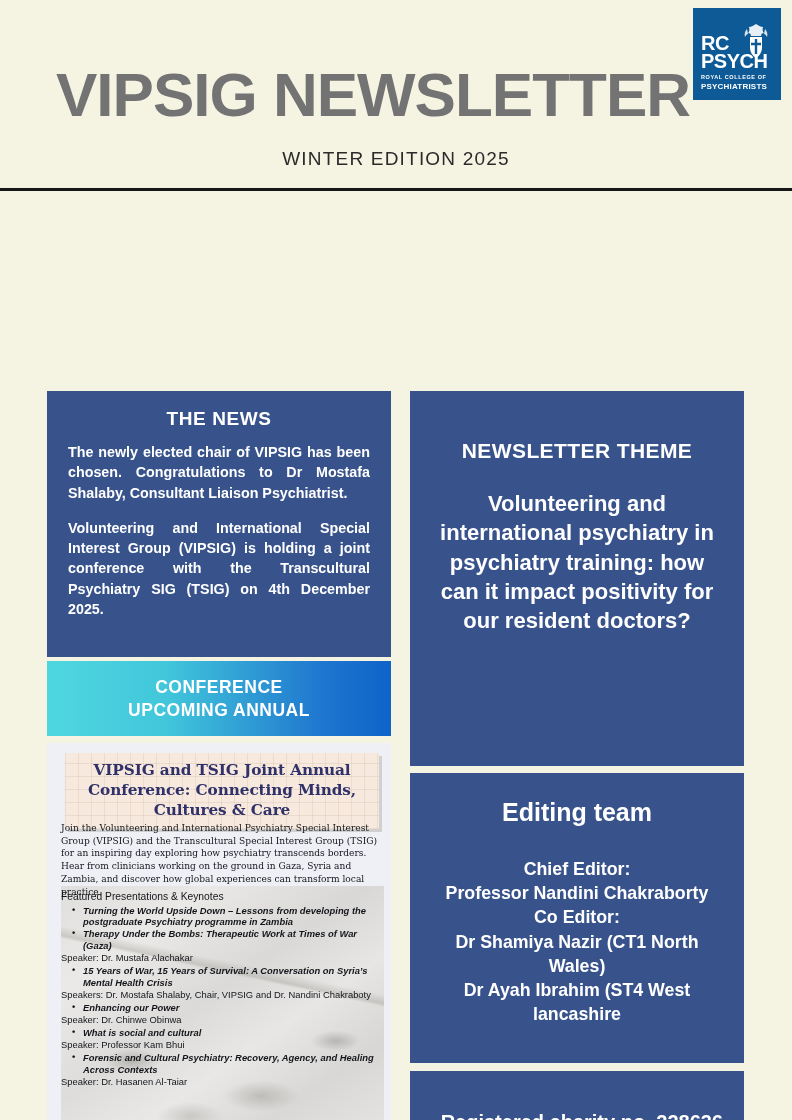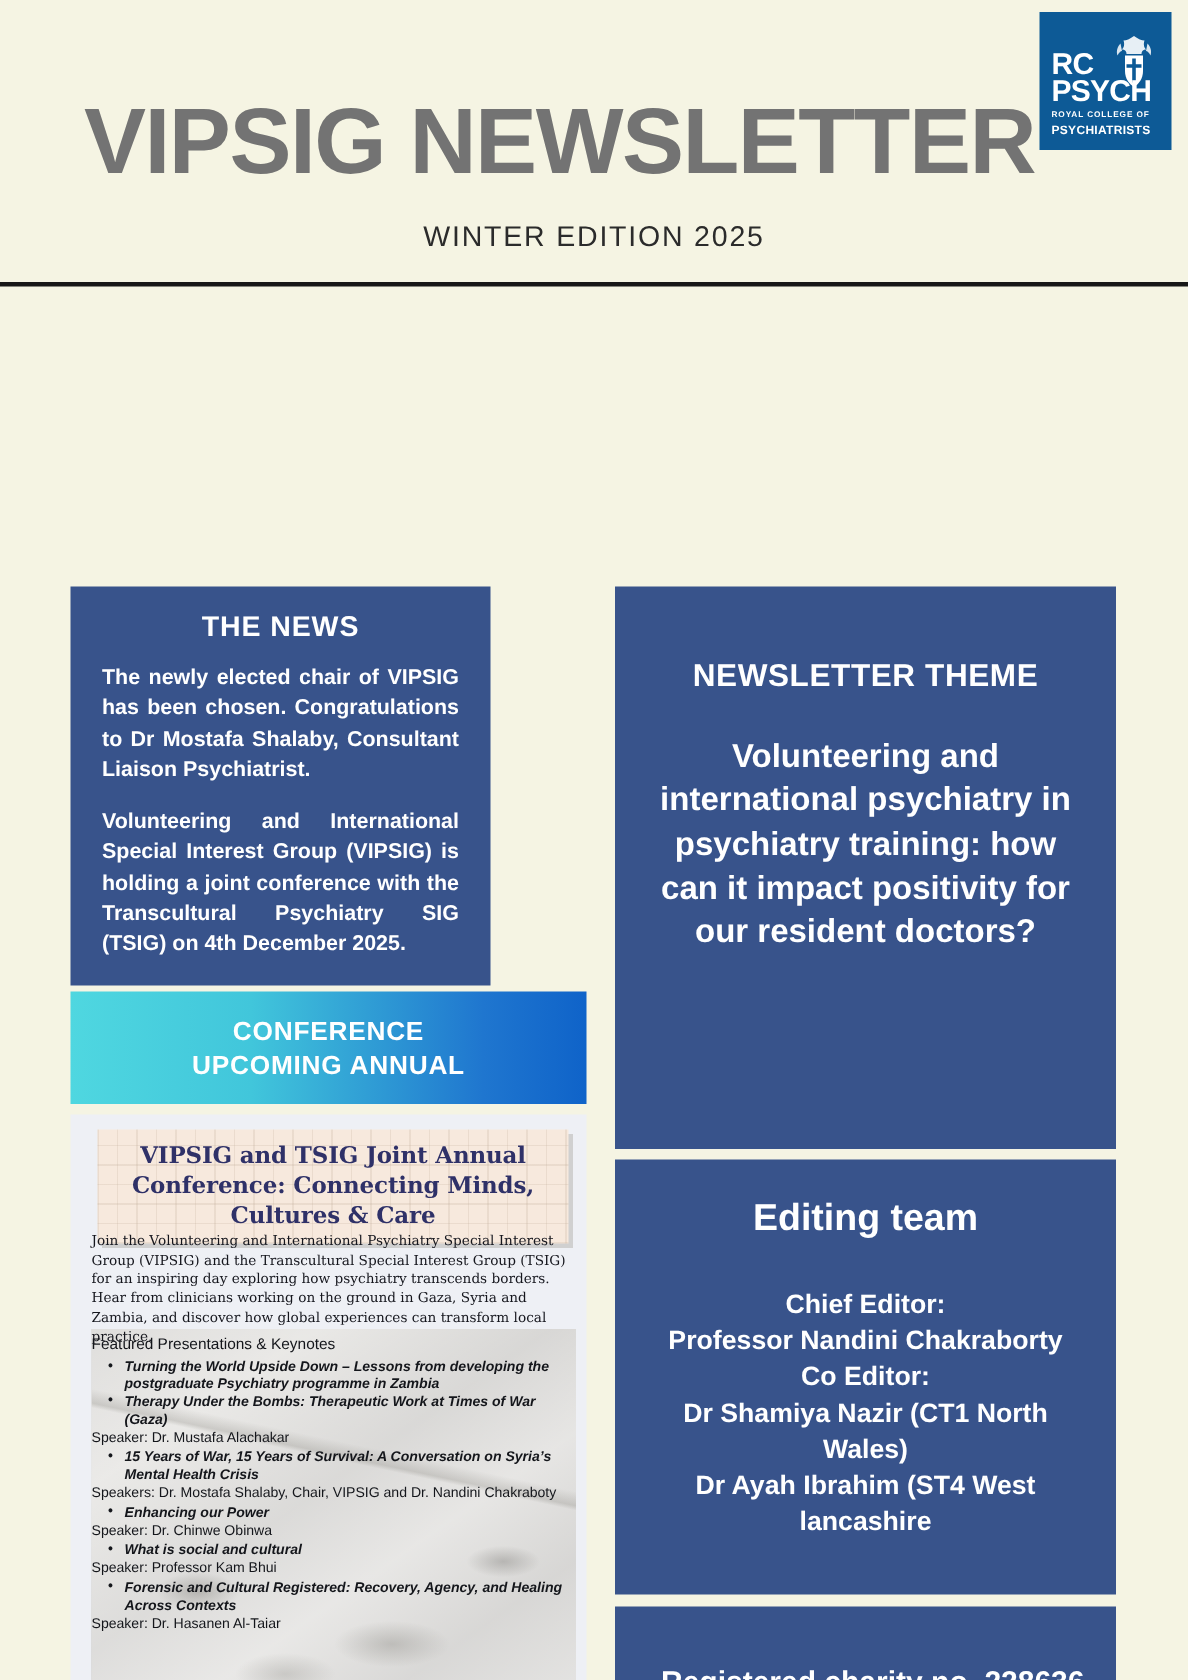--- a/index.html
+++ b/index.html
@@ -109,21 +109,21 @@
     position: absolute;
     background: #38538b;
     color: #ffffff;
     box-sizing: border-box;
   }
 
   
   #news-panel {
     left: 47px;
     top: 201px;
-    width: 280px;
+    width: 344px;
     height: 266px;
     padding: 17px 21px 10px 21px;
   }
   .news-title {
     text-align: center;
     font-size: 19px;
     font-weight: bold;
     letter-spacing: 0.6px;
     margin-bottom: 12px;
   }
@@ -370,21 +370,21 @@
 
       <div class="talk">15 Years of War, 15 Years of Survival: A Conversation on Syria’s Mental Health Crisis</div>
       <div class="speaker">Speakers: Dr. Mostafa Shalaby, Chair, VIPSIG and Dr. Nandini Chakraboty</div>
 
       <div class="talk">Enhancing our Power</div>
       <div class="speaker">Speaker: Dr. Chinwe Obinwa</div>
 
       <div class="talk">What is social and cultural</div>
       <div class="speaker">Speaker: Professor Kam Bhui</div>
 
-      <div class="talk">Forensic and Cultural Registered: Recovery, Agency, and Healing Across Contexts</div>
+      <div class="talk">Forensic and Cultural Psychiatry: Recovery, Agency, and Healing Across Contexts</div>
       <div class="speaker">Speaker: Dr. Hasanen Al-Taiar</div>
     </div>
 
   </div>
 
   <div class="panel" id="theme-panel">
     <div class="theme-title">NEWSLETTER THEME</div>
     <div class="theme-body">Volunteering and international psychiatry in psychiatry training: how can it impact positivity for our resident doctors?</div>
   </div>
 

